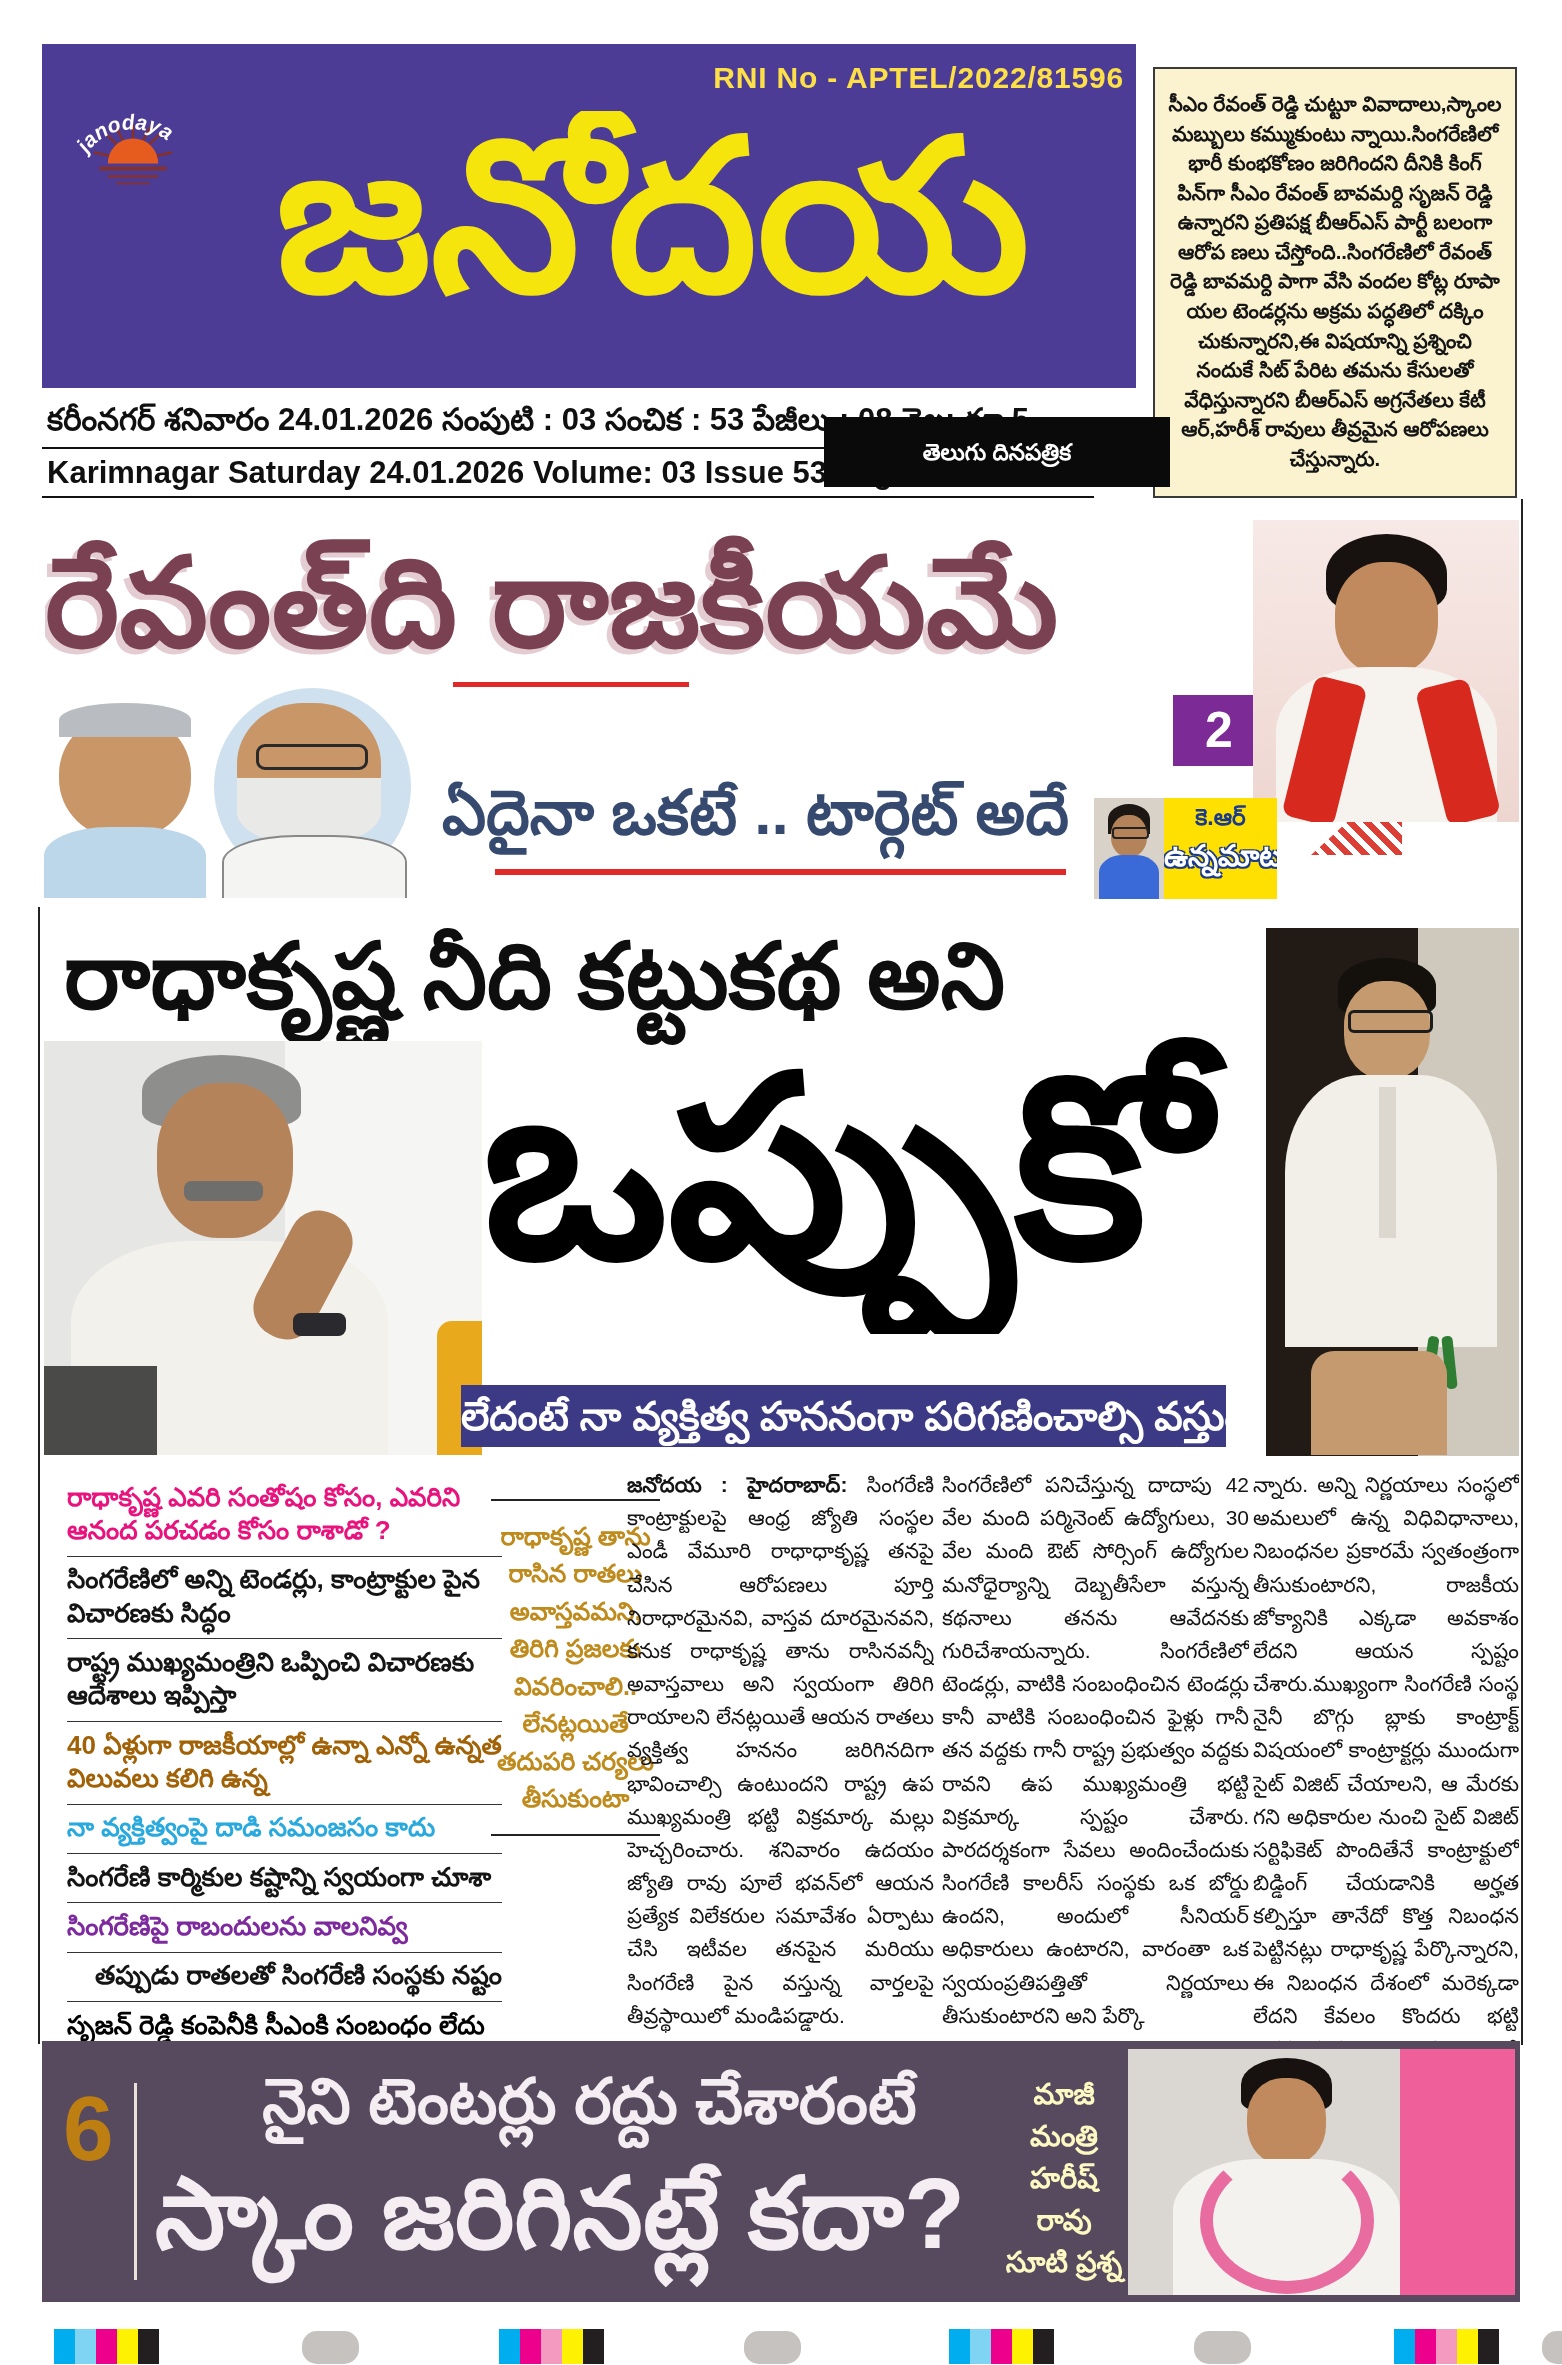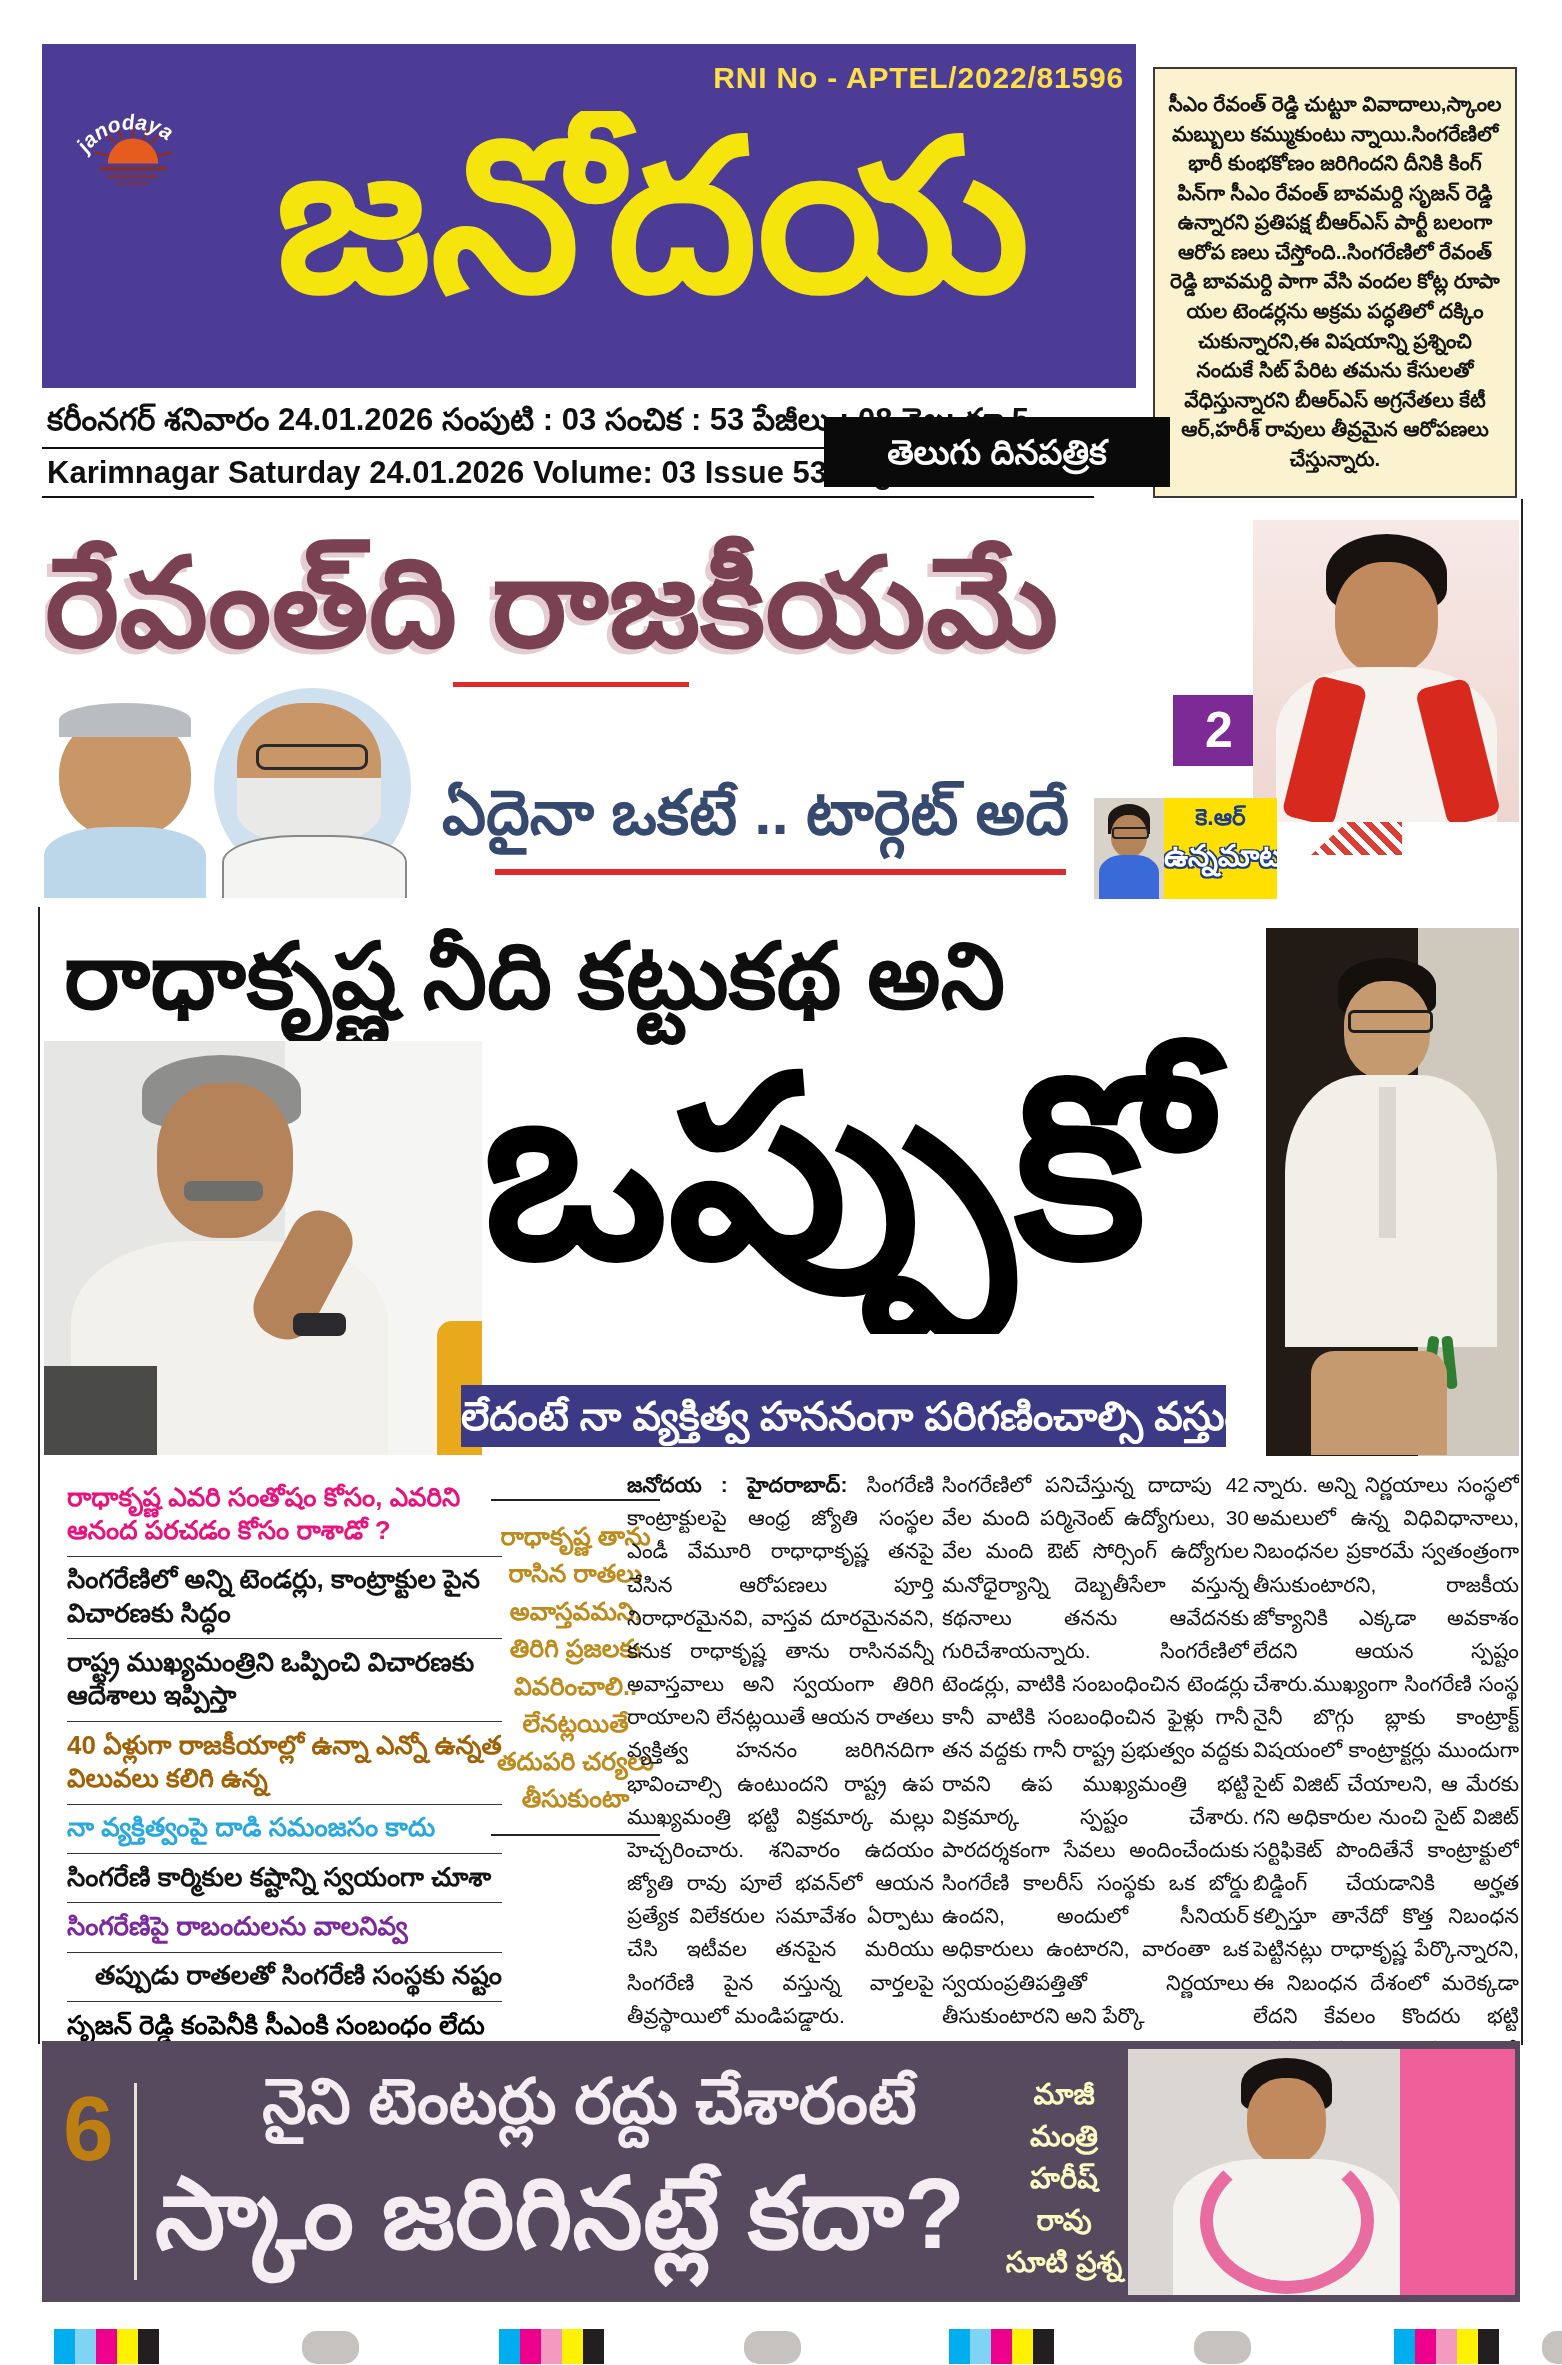--- a/index.html
+++ b/index.html
@@ -13,21 +13,21 @@
                font-size:212px;line-height:1;white-space:nowrap;overflow:hidden;}
   
   #sidebar-top{left:1153px;top:67px;width:364px;height:431px;background:#fbf3cf;border:2.3px solid #3a3a3a;
                box-sizing:border-box;padding:21px 12px;font-size:20.4px;font-weight:bold;line-height:1.45;
                text-align:center;color:#151515;overflow:hidden;}
   
   #dateline-te{left:47px;top:402px;width:1081px;font-size:31px;font-weight:bold;color:#101010;white-space:nowrap;overflow:hidden;}
   #dt-rule1{left:42px;top:447px;width:1052px;height:2.3px;background:#111;}
   #dateline-en{left:47px;top:455px;width:1052px;font-size:31px;font-weight:bold;color:#101010;white-space:nowrap;overflow:hidden;}
   #dt-rule2{left:42px;top:496px;width:1052px;height:2.3px;background:#111;}
-  #badge{left:824px;top:417px;width:346px;height:70px;background:#0a0a0a;color:#fff;font-size:34px;
+  #badge{left:824px;top:417px;width:346px;height:70px;background:#0a0a0a;color:#fff;font-size:23px;
          font-weight:bold;text-align:center;line-height:70px;white-space:nowrap;overflow:hidden;}
   
   #headline1{left:45px;top:528px;width:1134px;font-size:125px;font-weight:bold;color:#7a4152;
              text-shadow:-5.3px 5.3px 0 #e3ccd2;white-space:nowrap;overflow:hidden;line-height:1.2;}
   #red-rule-top{left:453px;top:682px;width:236px;height:4.5px;background:#e02a2a;}
   #subhead1{left:442px;top:697px;width:744px;font-size:62px;font-weight:bold;color:#364a70;white-space:nowrap;overflow:hidden;}
   #subhead2{left:442px;top:777px;width:744px;font-size:62px;font-weight:bold;color:#364a70;white-space:nowrap;overflow:hidden;}
   #red-rule-bottom{left:495px;top:869px;width:571px;height:6px;background:#e02a2a;}
   #page2-box{left:1173px;top:695px;width:92px;height:71px;background:#7c2b96;color:#fff;font-size:50px;
              font-weight:bold;text-align:center;line-height:71px;}

